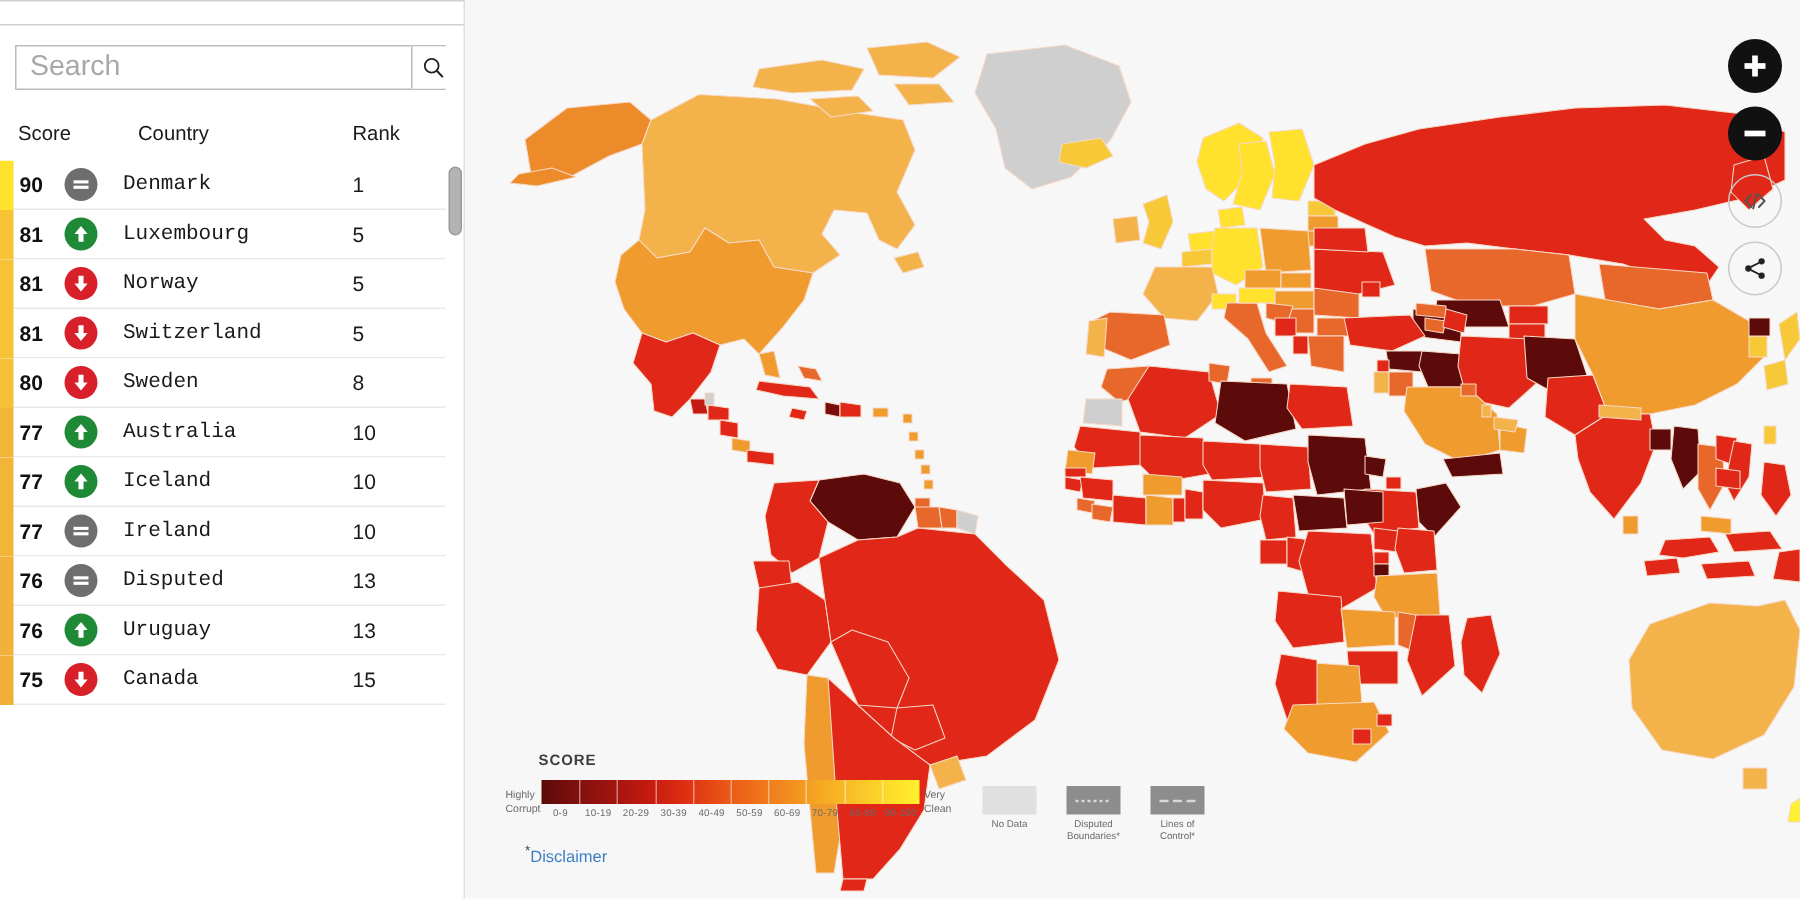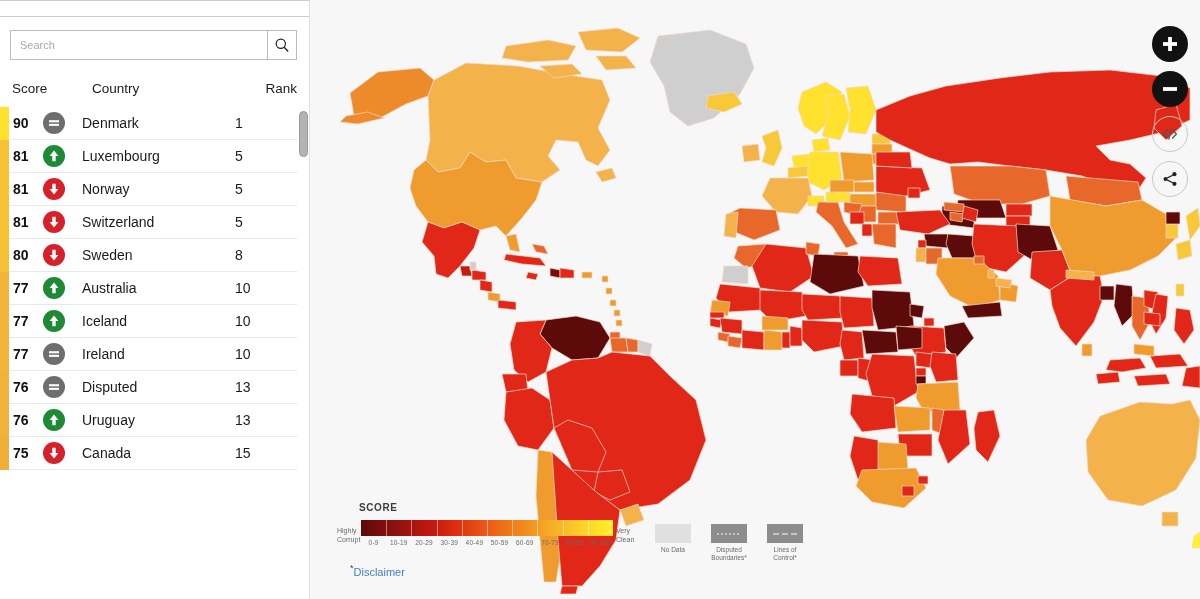--- a/index.html
+++ b/index.html
@@ -40,21 +40,21 @@
     height: 30px;
     display: flex;
     border: 1px solid #bcbcbc;
     background: #fff;
   }
   #search-input {
     flex: 1 1 auto;
     border: none;
     outline: none;
     padding: 0 9px;
-    font-size: 11px;
+    font-size: 19px;
     font-family: "Liberation Sans", sans-serif;
     color: #222;
     background: transparent;
   }
   #search-input::placeholder { color: #a8a8a8; }
   #search-btn {
     flex: 0 0 29px;
     width: 29px;
     border: none;
     border-left: 1px solid #bcbcbc;
@@ -71,21 +71,21 @@
   #col-headers {
     display: flex;
     align-items: center;
     height: 32px;
     margin: 12px 13px 0 10px;
     font-size: 13.5px;
     color: #1a1a1a;
   }
   .ch-score   { width: 72px; padding-left: 2px; }
   .ch-country { flex: 1 1 auto; padding-left: 10px; }
-  .ch-rank    { width: 62px; text-align: right; }
+  .ch-rank    { width: 62px; text-align: left; }
 
   
   #list-wrap {
     position: absolute;
     top: 90px; left: 0; right: 0; bottom: 0;
     overflow: hidden;
   }
   #list {
     position: absolute;
     top: 0; left: 0;
@@ -122,20 +122,21 @@
   }
   .trend svg { position: absolute; left: 0; top: 0; }
   .trend.up   { background: #1f8a36; }
   .trend.down { background: #d8202a; }
   .trend.same { background: #6e6e6e; }
   .row-country {
     flex: 1 1 auto;
     font-size: 14px;
     color: #1a1a1a;
     padding-left: 11px;
+    font-family: Liberation Mono, monospace;
   }
   .row-rank {
     width: 62px;
     font-size: 14px;
     color: #1a1a1a;
   }
 
   
   #scrollbar-track {
     position: absolute;

